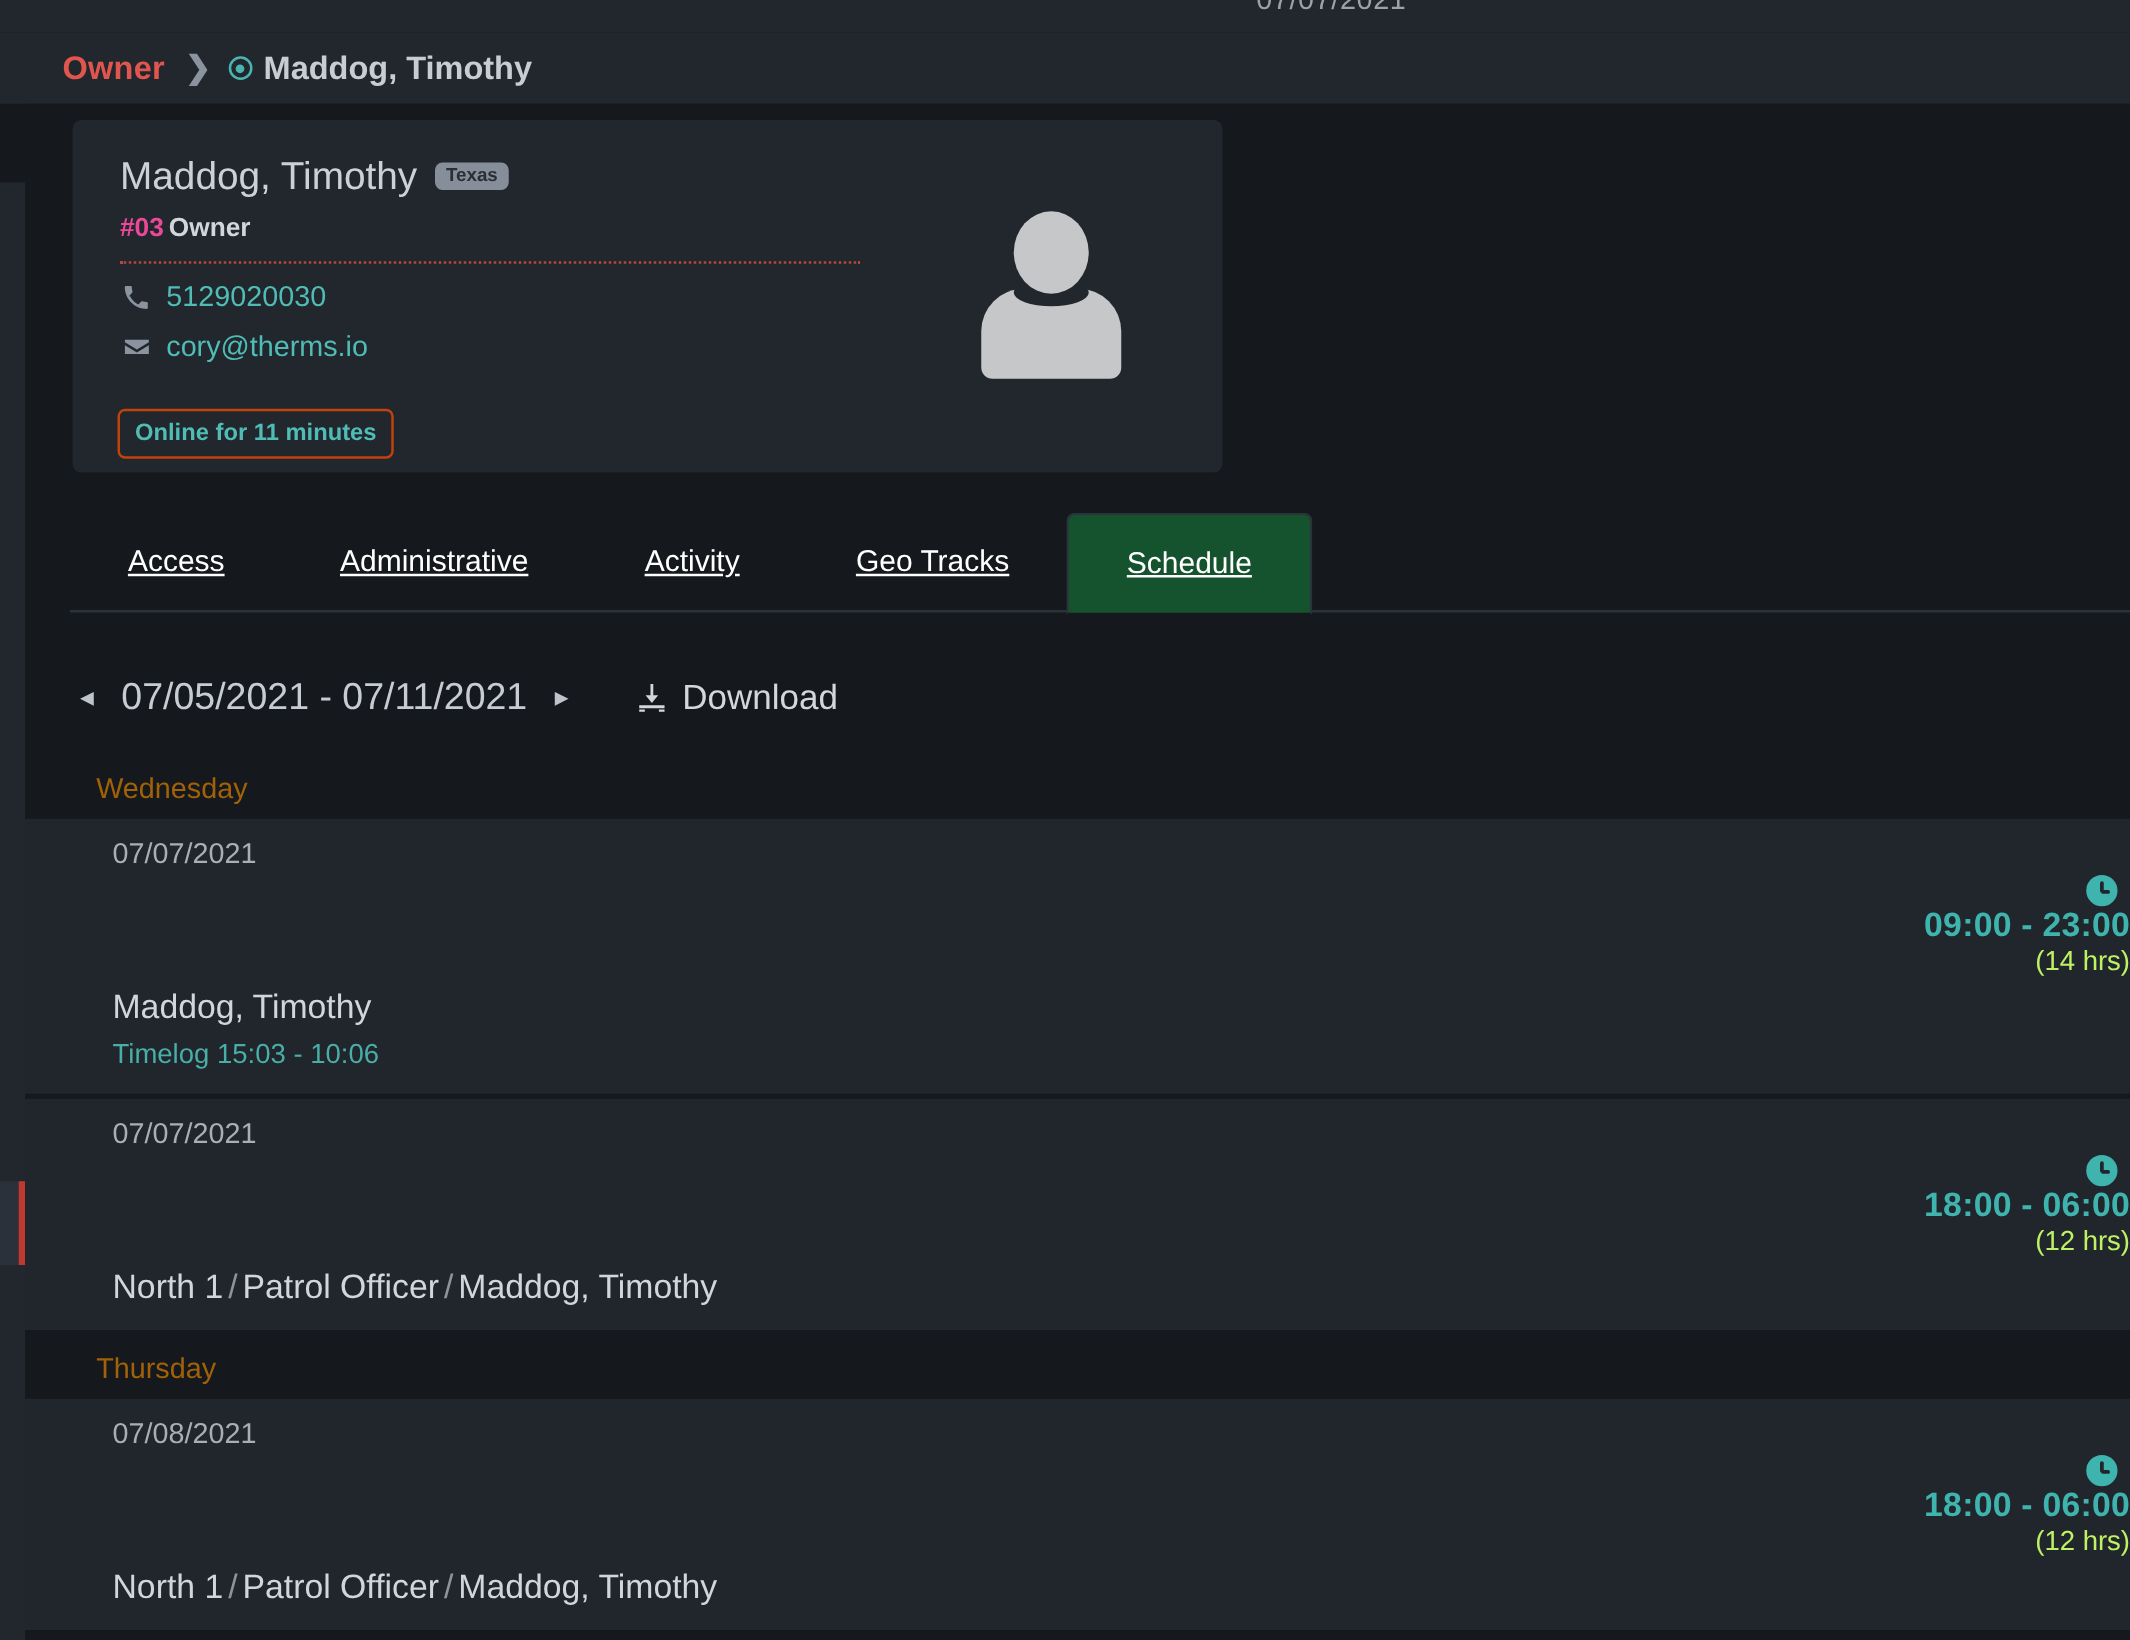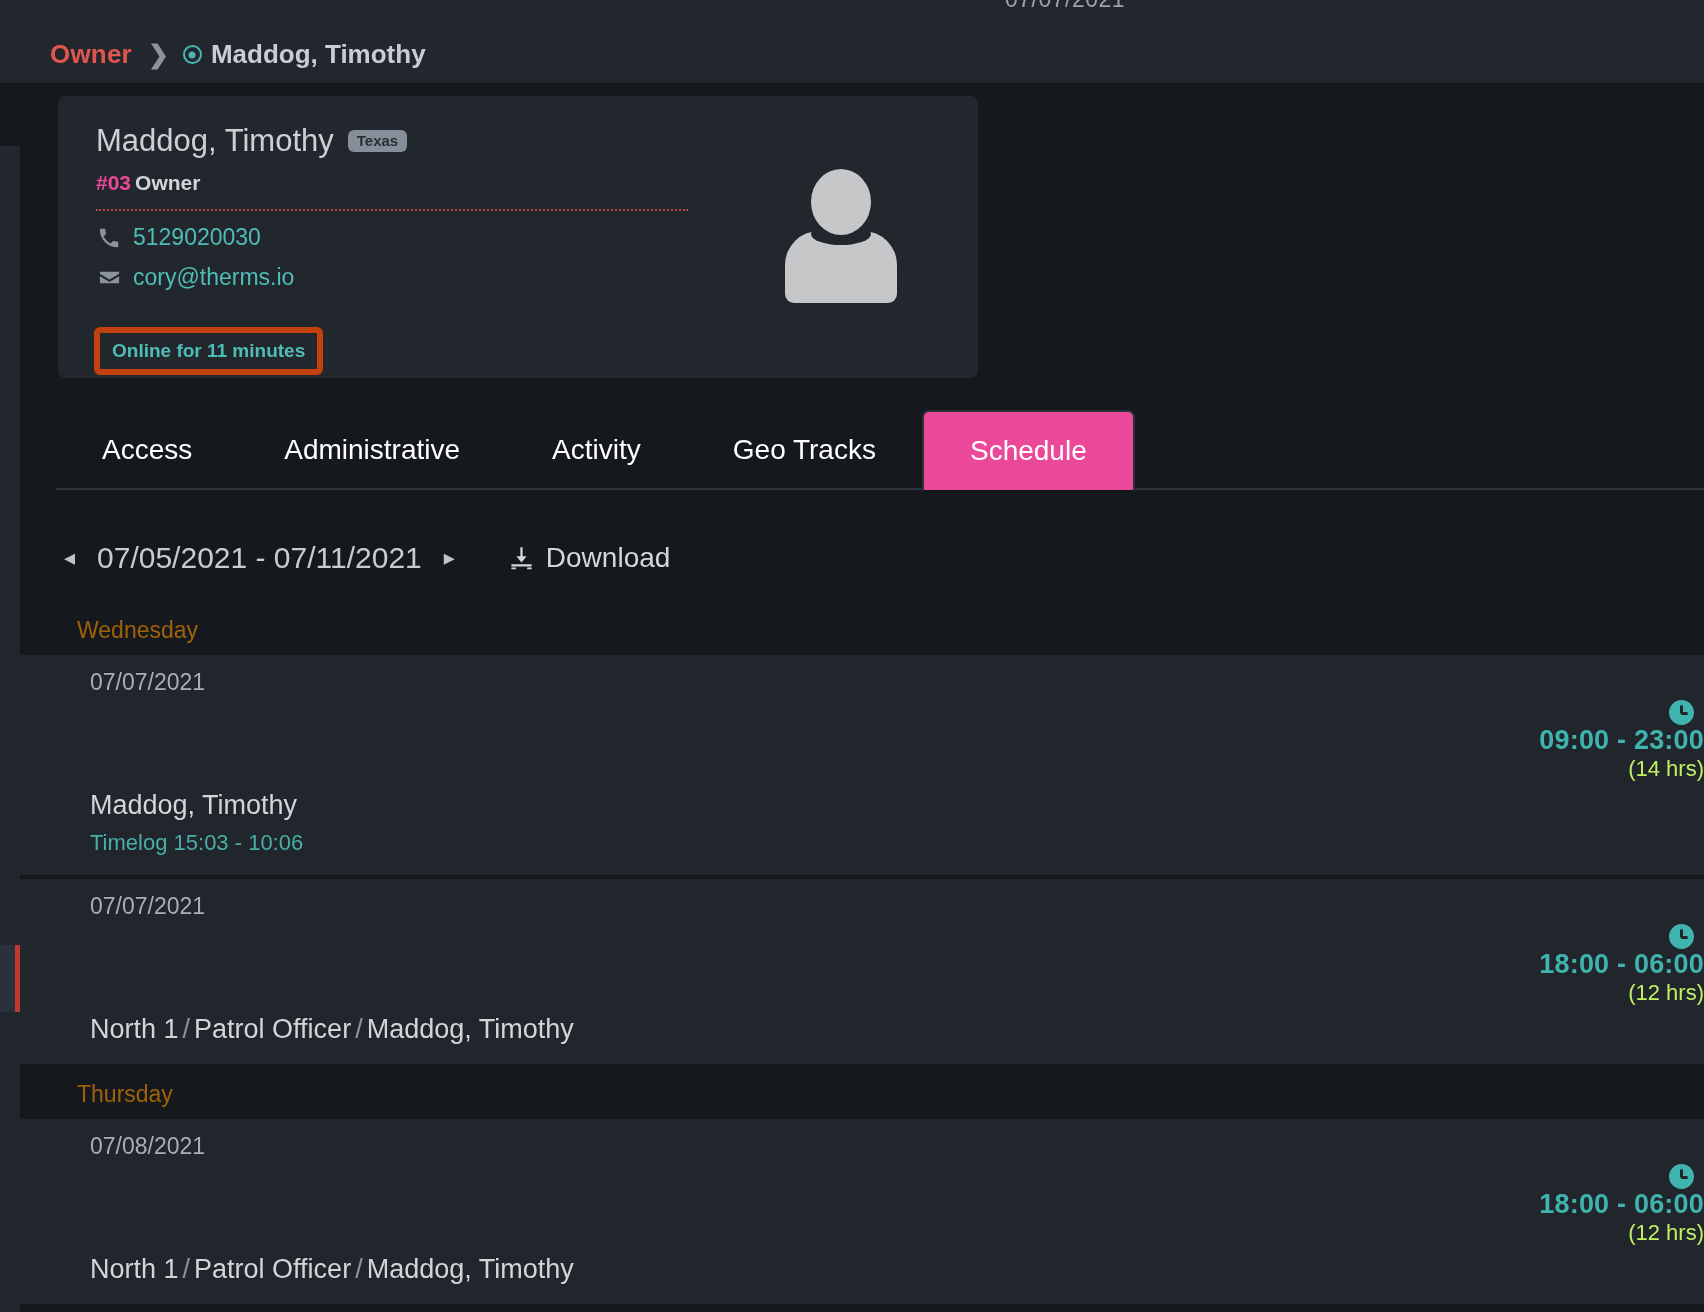--- a/index.html
+++ b/index.html
@@ -159,21 +159,21 @@
     width: 26px;
     margin-right: 11px;
     display: inline-flex;
     align-items: center;
     justify-content: center;
     color: #8b939e;
   }
   .pc-status {
     position: absolute;
     left: 36px; top: 231px;
-    border: 6px solid #c2410c;
+    border: 2px solid #c2410c;
     border-radius: 6px;
     color: #4fbdb6;
     font-size: 19px;
     font-weight: 700;
     padding: 8px 12px 9px;
     line-height: 1;
   }
   .pc-avatar {
     position: absolute;
     left: 727px; top: 73px;
@@ -215,31 +215,32 @@
     left: 0; bottom: 0;
     width: 1648px; height: 2px;
     background: #2c323a;
   }
   .tab {
     position: relative;
     display: flex;
     align-items: center;
     justify-content: center;
     color: #ffffff;
-    font-size: 28px;
+    font-size: 24px;
     font-weight: 400;
     padding: 0 46px;
     min-width: 170px;
     z-index: 2;
+    text-decoration: underline;
   }
   .tab.active {
     border: 2px solid #2c323a;
     border-bottom: 2px solid #15181c;
     border-radius: 7px 7px 0 0;
-    background: #ec4899;
+    background: #14532d;
     margin-bottom: -2px;
   }
 
   
   .sched-toolbar {
     position: absolute;
     left: 36px; top: 451px;
     display: flex;
     align-items: center;
     height: 48px;

